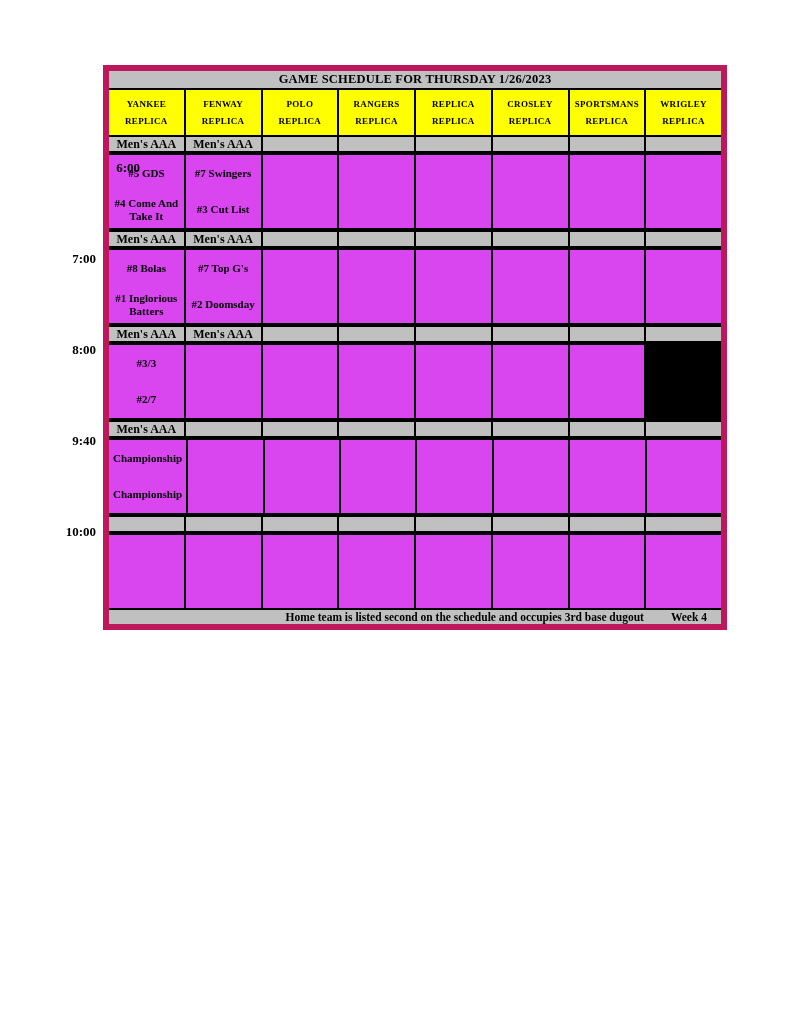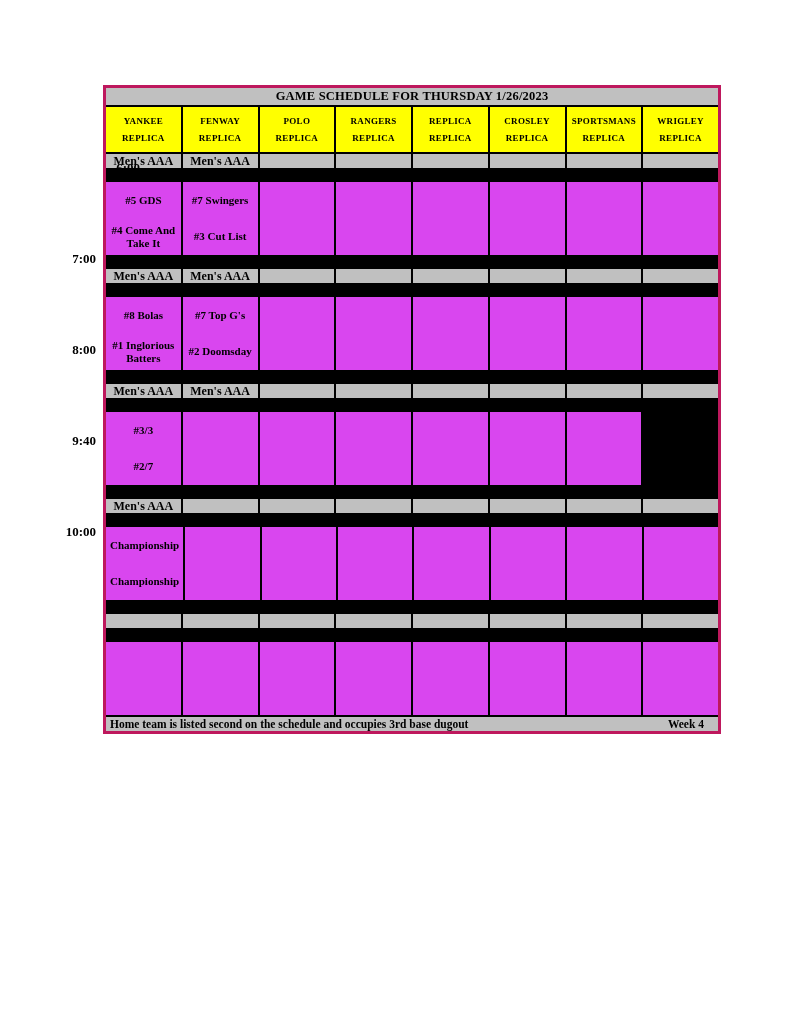--- a/index.html
+++ b/index.html
@@ -7,23 +7,23 @@
     position:relative;
     width:791px;height:1024px;
     background:#ffffff;
     font-family:"Liberation Serif","DejaVu Serif",serif;
     font-weight:bold;
     color:#000;
     overflow:hidden;
   }
   .table{
     position:absolute;left:103px;top:65px;width:612px;
-    border:3px solid #be185d;
+    border:6px solid #be185d;
     background:#000;
-    display:flex;flex-direction:column;gap:2px;margin-top:20px;
+    display:flex;flex-direction:column;gap:2px;
   }
   .row{width:100%;}
   .grid{display:grid;grid-template-columns:repeat(8,1fr);gap:2px;background:#000;}
   .title-row{
     height:17px;line-height:17px;background:#c0c0c0;
     text-align:center;font-size:12.5px;letter-spacing:.2px;
   }
   .header-row .cell{
     background:#ffff00;height:45px;
     display:flex;flex-direction:column;justify-content:space-evenly;
@@ -39,23 +39,23 @@
     display:flex;flex-direction:column;
     padding:0 4px;box-sizing:border-box;justify-content:space-between;
   }
   .slot{
     flex:1;display:flex;align-items:center;justify-content:center;
     text-align:center;font-size:11px;line-height:13px;
     overflow-wrap:break-word;word-wrap:break-word;min-width:0;
   }
   .footer-row{
     height:14px;line-height:14px;background:#c0c0c0;
-    display:flex;justify-content:space-between;
+    display:flex;justify-content:flex-end;
     font-size:11.5px;box-sizing:border-box;
-    padding-left:4px;padding-right:14px;
+    padding-left:12px;padding-right:14px;gap:27px;
   }
   .time-label{
     position:absolute;left:0;width:96px;height:16px;line-height:16px;
     text-align:right;font-size:13px;
   }
 </style>
 </head>
 <body>
 
 <div class="page">
@@ -91,21 +91,21 @@
         <div class="cell">
           <span>SPORTSMANS</span>
           <span>REPLICA</span>
         </div>
         <div class="cell">
           <span>WRIGLEY</span>
           <span>REPLICA</span>
         </div>
       </div>
 
-    <div id="table-body" style="display: flex; flex-direction: column; gap: 14px;">
+    <div id="table-body" style="display: flex; flex-direction: column; gap: 4px;">
         <div class="row grid band-row">
           <div class="cell">Men's AAA</div>
           <div class="cell">Men's AAA</div>
           <div class="cell"></div>
           <div class="cell"></div>
           <div class="cell"></div>
           <div class="cell"></div>
           <div class="cell"></div>
           <div class="cell"></div>
         </div>

